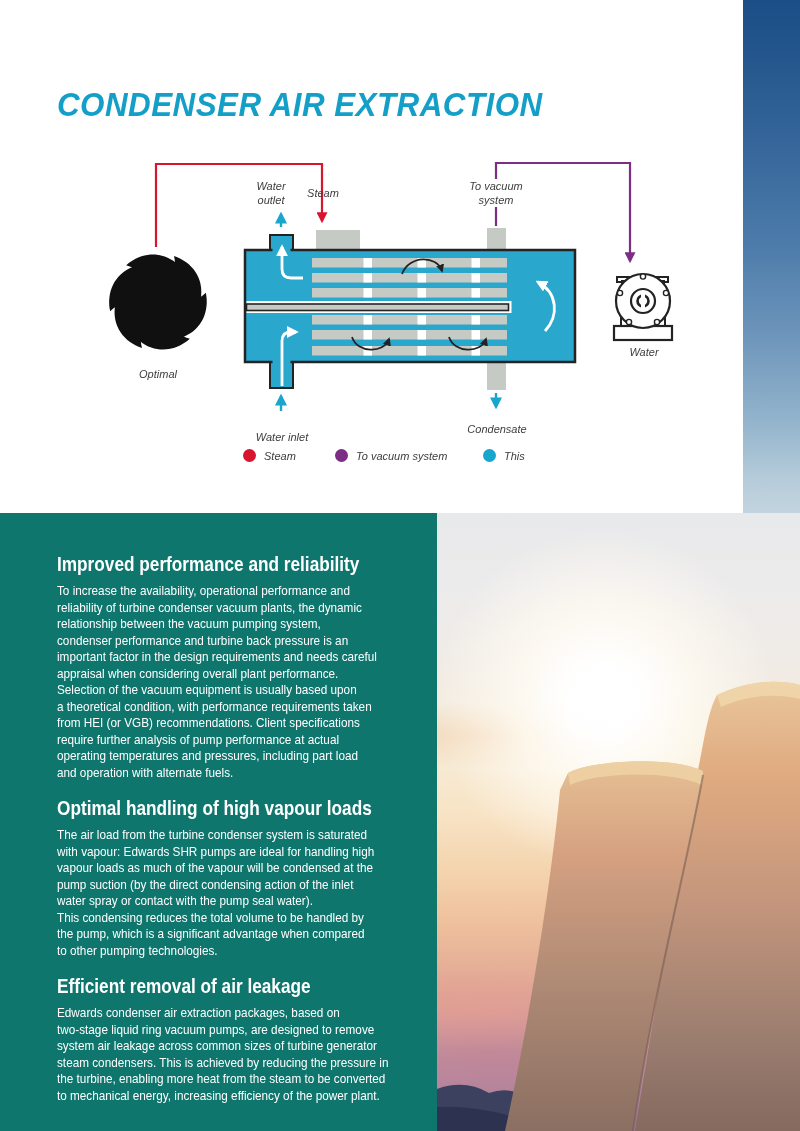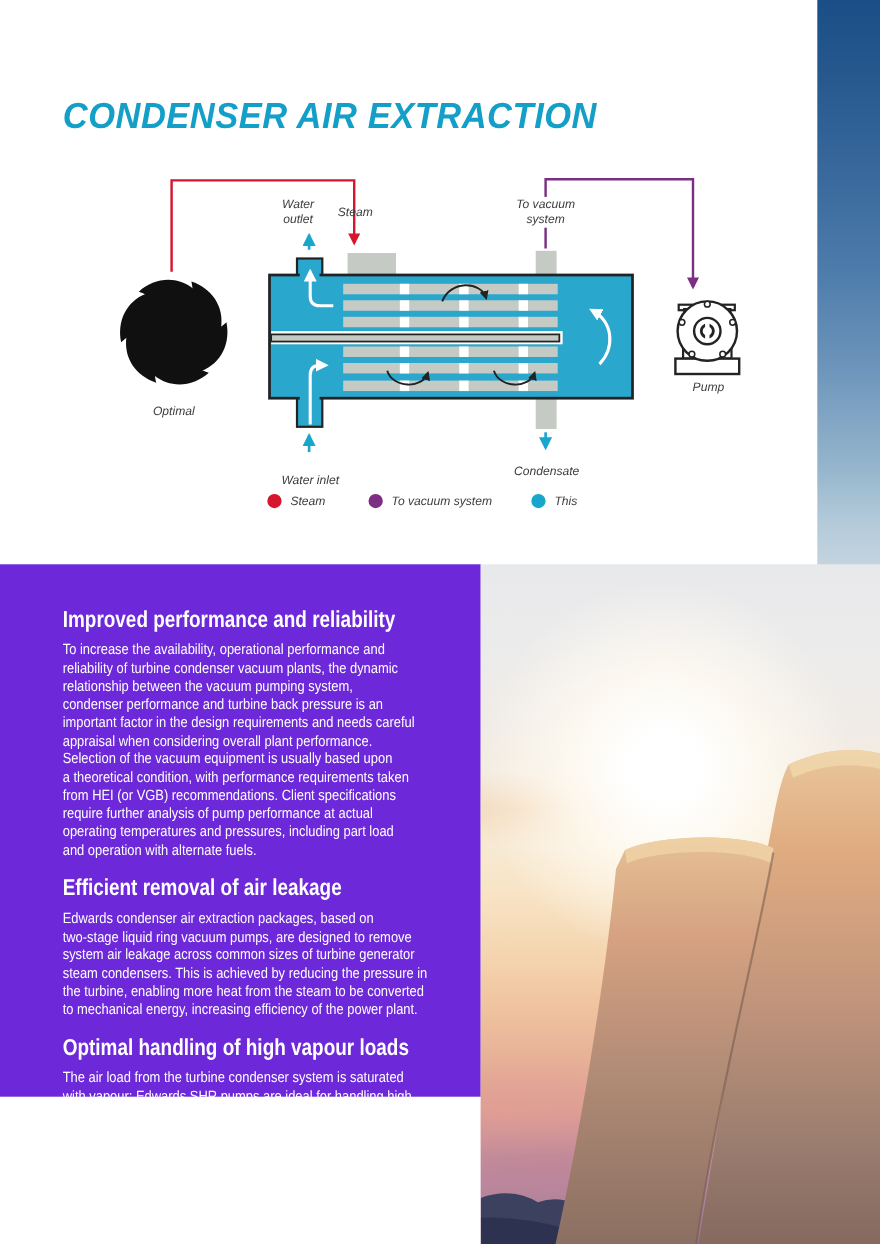--- a/index.html
+++ b/index.html
@@ -20,22 +20,22 @@
   .diagram{position:absolute;left:0;top:150px;width:743px;height:330px;}
   .dlabel{position:absolute;font-size:11px;font-style:italic;color:#3d3d3d;
           line-height:14px;text-align:center;}
   .dlabel.bgwhite{background:#fff;}
   .legend{position:absolute;top:0;left:0;width:100%;height:0;}
   .legend-item{position:absolute;top:299px;display:flex;align-items:center;gap:8px;}
   .legend-dot{width:13px;height:13px;border-radius:50%;flex:0 0 auto;}
   .legend-label{font-size:11px;font-style:italic;color:#3d3d3d;white-space:nowrap;}
 
   
-  .panel{position:absolute;left:0;top:513px;width:437px;height:484px;
-         background:#6d28d9;box-sizing:border-box;padding:38px 0 0 57px;}
+  .panel{position:absolute;left:0;top:513px;width:437px;height:618px;
+         background:#0f766e;box-sizing:border-box;padding:38px 0 0 57px;}
   .panel h2{margin:0 0 6px 0;color:#fff;font-size:21px;line-height:26px;
             font-weight:bold;white-space:nowrap;
             transform:scaleX(.82);transform-origin:left top;}
   .panel p{margin:0 0 14px 0;color:#fff;font-size:13.5px;line-height:16.5px;
            width:430px;white-space:pre-line;
            transform:scaleX(.87);transform-origin:left top;}
 
   
   .photo{position:absolute;left:437px;top:513px;width:363px;height:618px;overflow:hidden;
      background:
@@ -184,21 +184,21 @@
           <circle cx="620" cy="143" r="2.6"></circle>
         </g>
       </g>
     </svg>
 
     
     <div class="dlabel" style="left:247px;top:29px;width:48px;">Water outlet</div>
     <div class="dlabel" style="left:300px;top:36px;width:46px;">Steam</div>
     <div class="dlabel bgwhite" style="left:463px;top:29px;width:66px;">To vacuum system</div>
     <div class="dlabel" style="left:118px;top:217px;width:80px;">Optimal</div>
-    <div class="dlabel" style="left:604px;top:195px;width:80px;">Pump</div>
+    <div class="dlabel" style="left:604px;top:195px;width:80px;">Water</div>
     <div class="dlabel" style="left:242px;top:260px;width:80px;margin-top:20px;">Water inlet</div>
     <div class="dlabel" style="left:457px;top:272px;width:80px;">Condensate</div>
 
     
     <div class="legend">
       <div class="legend-item" style="left:243px;">
         <span class="legend-dot" style="background: rgb(214, 21, 46);"></span>
         <span class="legend-label">Steam</span>
       </div>
       <div class="legend-item" style="left:335px;">
@@ -222,38 +222,38 @@
 important factor in the design requirements and needs careful
 appraisal when considering overall plant performance.
 Selection of the vacuum equipment is usually based upon
 a theoretical condition, with performance requirements taken
 from HEI (or VGB) recommendations. Client specifications
 require further analysis of pump performance at actual
 operating temperatures and pressures, including part load
 and operation with alternate fuels.</p>
     </section>
     <section>
-      <h2>Efficient removal of air leakage</h2>
-      <p>Edwards condenser air extraction packages, based on
-two-stage liquid ring vacuum pumps, are designed to remove
-system air leakage across common sizes of turbine generator
-steam condensers. This is achieved by reducing the pressure in
-the turbine, enabling more heat from the steam to be converted
-to mechanical energy, increasing efficiency of the power plant.</p>
-    </section>
-    <section>
       <h2>Optimal handling of high vapour loads</h2>
       <p>The air load from the turbine condenser system is saturated
 with vapour: Edwards SHR pumps are ideal for handling high
 vapour loads as much of the vapour will be condensed at the
 pump suction (by the direct condensing action of the inlet
 water spray or contact with the pump seal water).
 This condensing reduces the total volume to be handled by
 the pump, which is a significant advantage when compared
 to other pumping technologies.</p>
+    </section>
+    <section>
+      <h2>Efficient removal of air leakage</h2>
+      <p>Edwards condenser air extraction packages, based on
+two-stage liquid ring vacuum pumps, are designed to remove
+system air leakage across common sizes of turbine generator
+steam condensers. This is achieved by reducing the pressure in
+the turbine, enabling more heat from the steam to be converted
+to mechanical energy, increasing efficiency of the power plant.</p>
     </section>
   </div>
 
   <div class="photo">
     <svg width="363" height="618" viewBox="0 0 363 618">
       <defs>
         <linearGradient id="towerR" x1="0" y1="0" x2="0" y2="1">
           <stop offset="0" stop-color="#e9c69c"></stop>
             <stop offset=".2" stop-color="#e0ab80"></stop>
           <stop offset=".5" stop-color="#c3957c"></stop>

